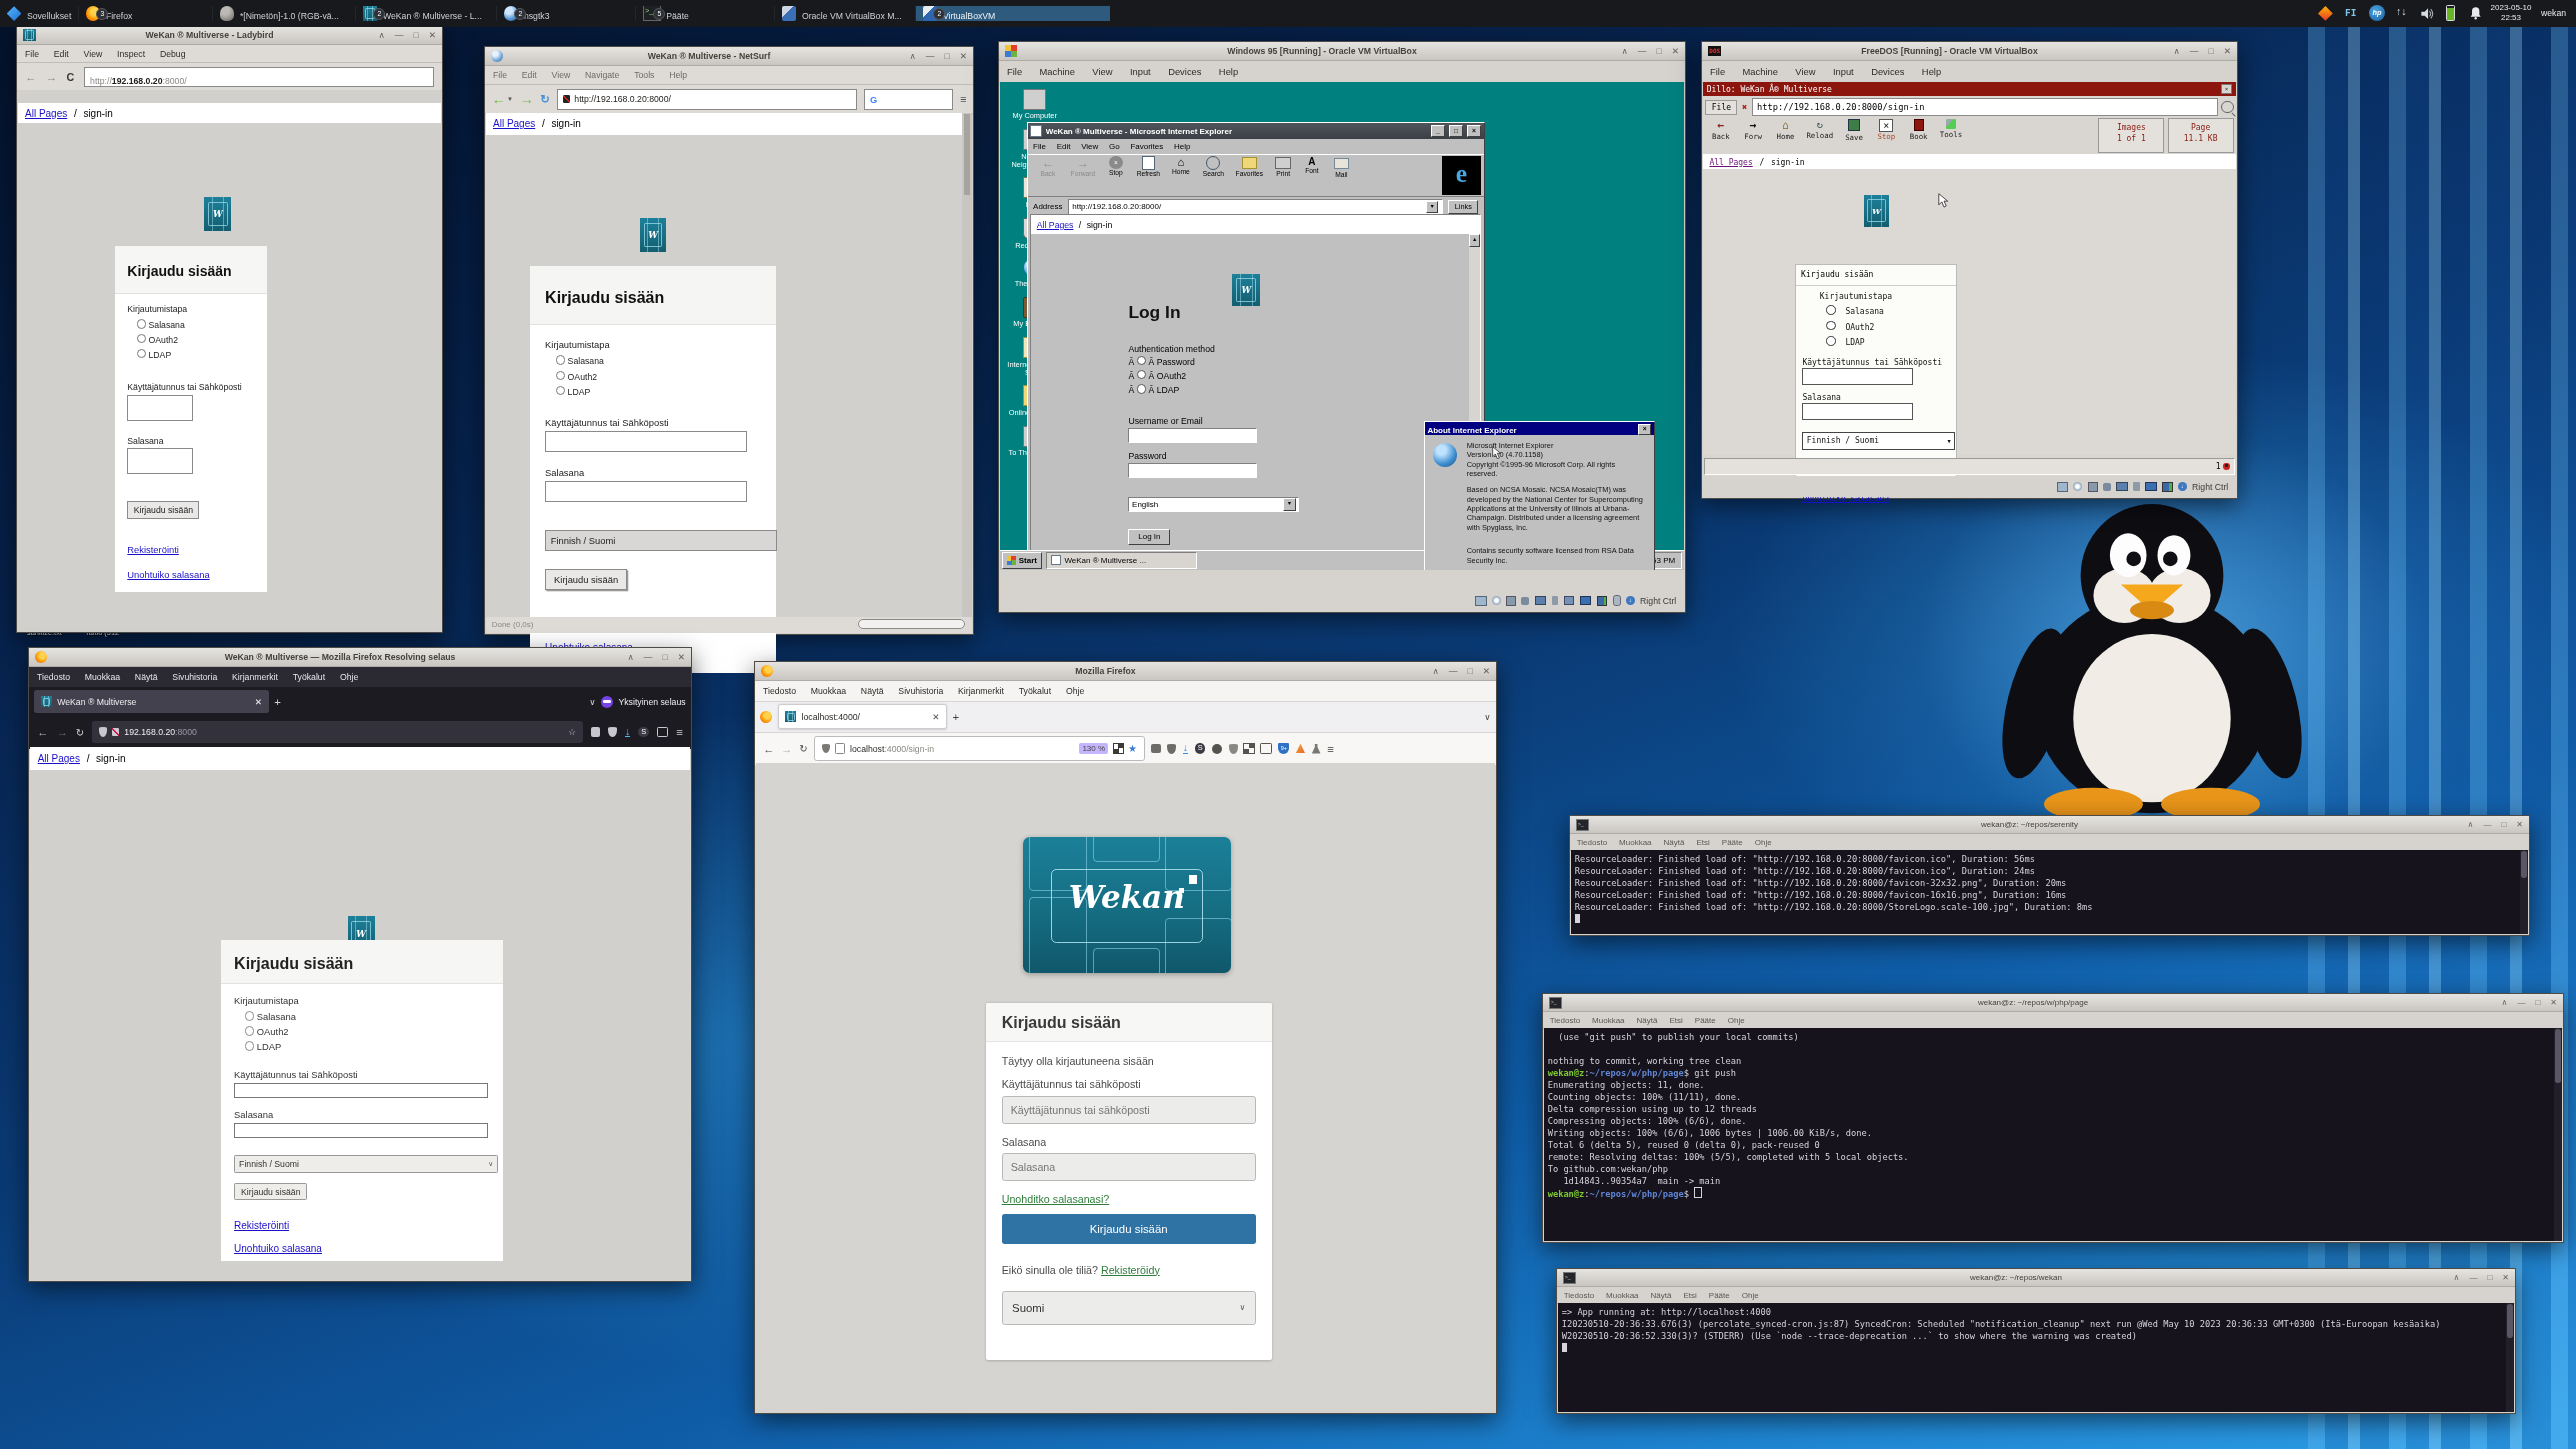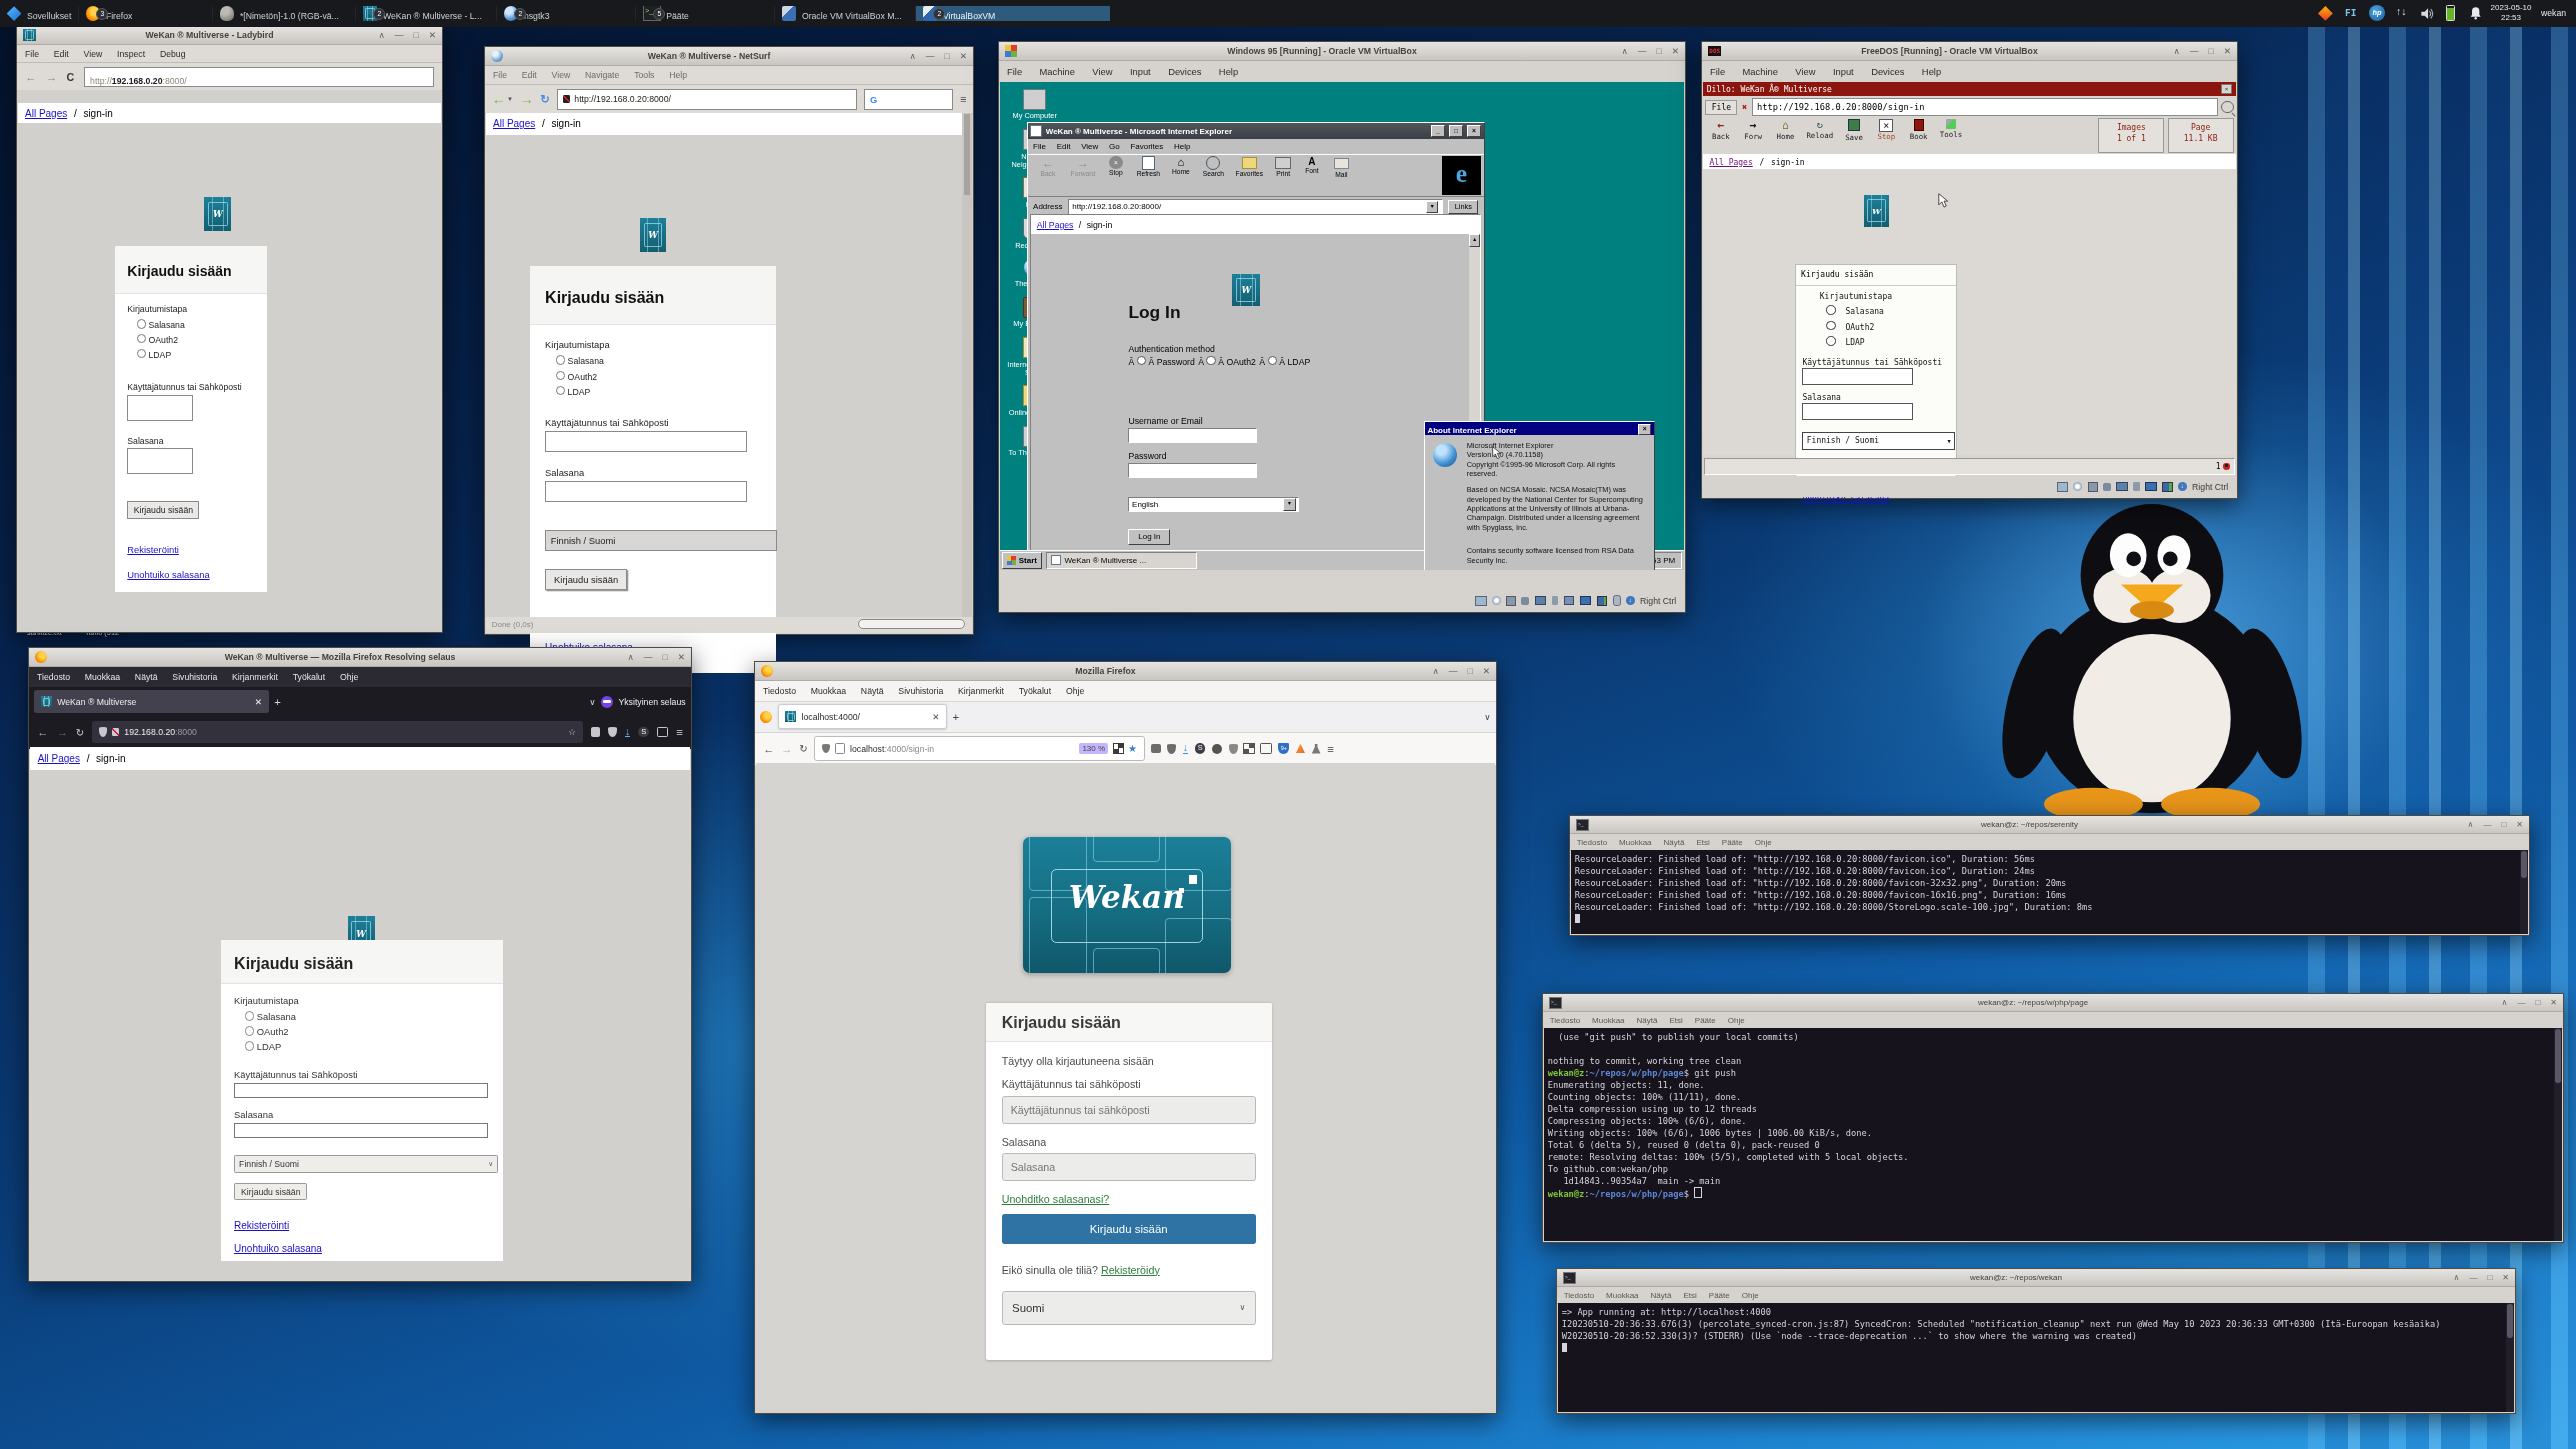--- a/index.html
+++ b/index.html
@@ -345,21 +345,21 @@
         <div style="height:19px;background:#fff;display:flex;align-items:center;gap:5.4px;padding:0 5.4px;font-size:8.7px">
           <span class="link">All Pages</span>
           <span>/</span>
           <span>sign-in</span>
         </div>
         <div class="wk abs" style="left:201px;top:40px;width:28px;height:32px">
             <span class="g" style="font-size:8.7px">W</span>
           </div>
         <div class="abs" style="left:97px;top:87px;font-size:17.4px;font-weight:bold;color:#111">Log In</div>
         <div class="abs" style="left:97px;top:129px;font-size:8.7px">Authentication method</div>
-        <div class="abs" style="left:97px;top:141px;font-size:8.7px;display:flex;flex-direction:row;gap:3.4px">
+        <div class="abs" style="left:97px;top:141px;font-size:8.7px;display:flex;flex-direction:column;gap:3.4px">
           <label><span>Â</span> <span class="radio" style="border:0.7px solid #555"></span> <span>Â</span> <span>Password</span></label>
           <label><span>Â</span> <span class="radio" style="border:0.7px solid #555"></span> <span>Â</span> <span>OAuth2</span></label>
           <label><span>Â</span> <span class="radio" style="border:0.7px solid #555"></span> <span>Â</span> <span>LDAP</span></label>
         </div>
         <div class="abs" style="left:97px;top:201px;font-size:8.7px">Username or Email</div>
         <div class="abs s95" style="left:97px;top:213px;width:129px;height:14.8px"></div>
         <div class="abs" style="left:97px;top:236px;font-size:8.7px">Password</div>
         <div class="abs s95" style="left:97px;top:248px;width:129px;height:14.8px"></div>
         <div class="abs s95" style="left:97px;top:282px;width:171px;height:14.8px;display:flex;align-items:center;padding:0 2.7px;font-size:8px">
             <span style="flex:1">English</span>

